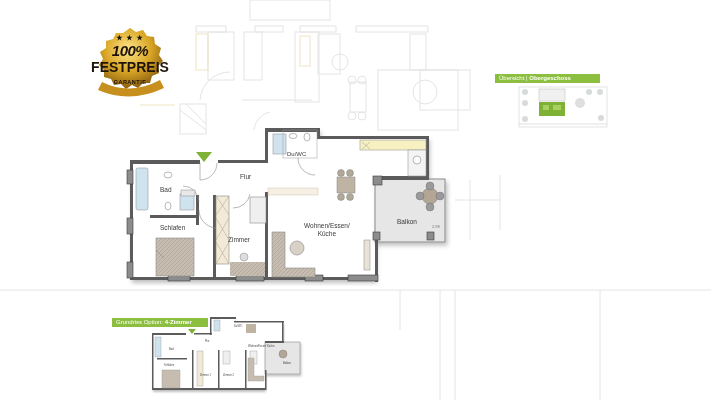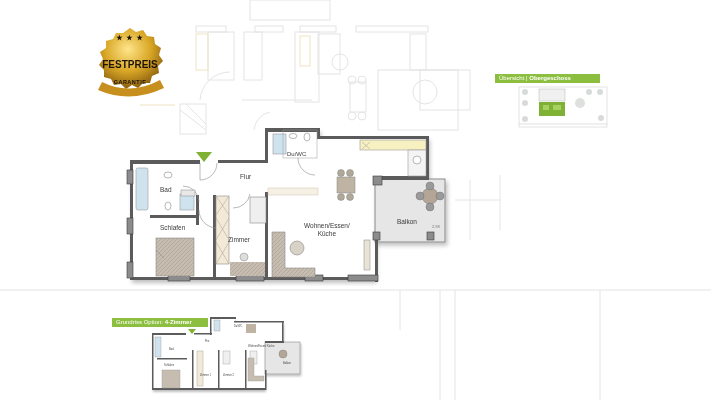--- a/index.html
+++ b/index.html
@@ -66,21 +66,22 @@
       <radialGradient id="gold" cx="45%" cy="35%" r="65%">
         <stop offset="0%" stop-color="#ffe58a"></stop>
         <stop offset="55%" stop-color="#d9a726"></stop>
         <stop offset="100%" stop-color="#8a5e10"></stop>
       </radialGradient>
     </defs>
     <path d="M42 2 L48 6 L55 4 L59 10 L66 11 L67 18 L73 22 L71 29 L75 35 L70 40 L71 47 L64 50 L62 57 L55 57 L50 62 L44 59 L38 63 L33 58 L26 59 L23 53 L16 51 L16 44 L11 39 L15 33 L12 26 L18 22 L18 15 L25 13 L28 7 L35 7 Z" fill="url(#gold)"></path>
     <path d="M14 56 Q42 70 72 54 L76 62 Q42 78 10 64 Z" fill="#c7901e"></path>
   </svg>
   <div class="seal-text" style="top:8px;font-size:7px;letter-spacing:1px;">★ ★ ★</div>
-  <div class="seal-text" style="top:33px;font-size:10px;">FESTPREIS</div>
+  <div class="seal-text" style="top:16px;font-size:15px;font-style:italic;letter-spacing:-0.5px;">100%</div>
+  <div class="seal-text" style="top:33px;font-size:14px;">FESTPREIS</div>
   <div class="seal-text" style="top:53px;font-size:5.5px;letter-spacing:0.5px;">GARANTIE</div>
 </div>
 
 <div class="green-label" style="left:495px;top:74px;width:105px;">
   <span>Übersicht</span>
   <span>|</span>
   <b>Obergeschoss</b>
 </div>
 <svg class="abs" style="left:517px;top:84px;" width="92" height="46" viewBox="0 0 92 46">
   <g stroke="#cfcfcf" fill="none" stroke-width="0.6">

